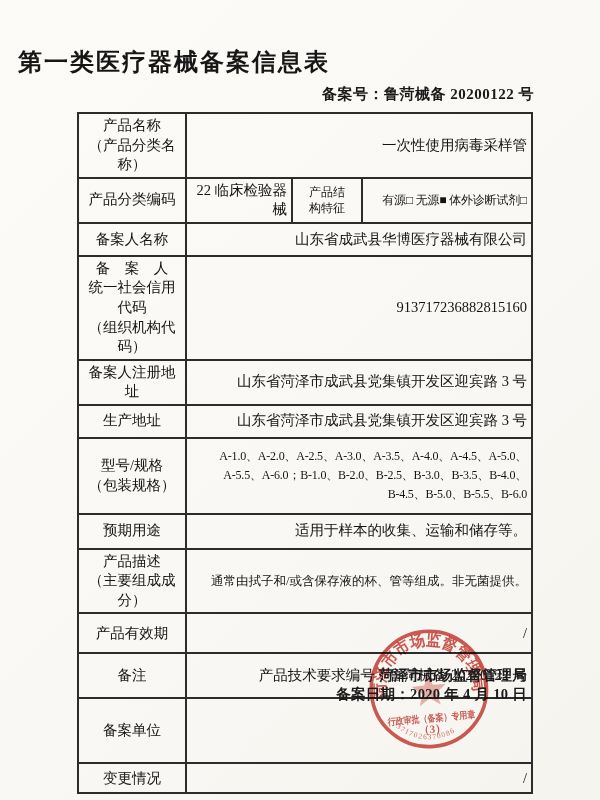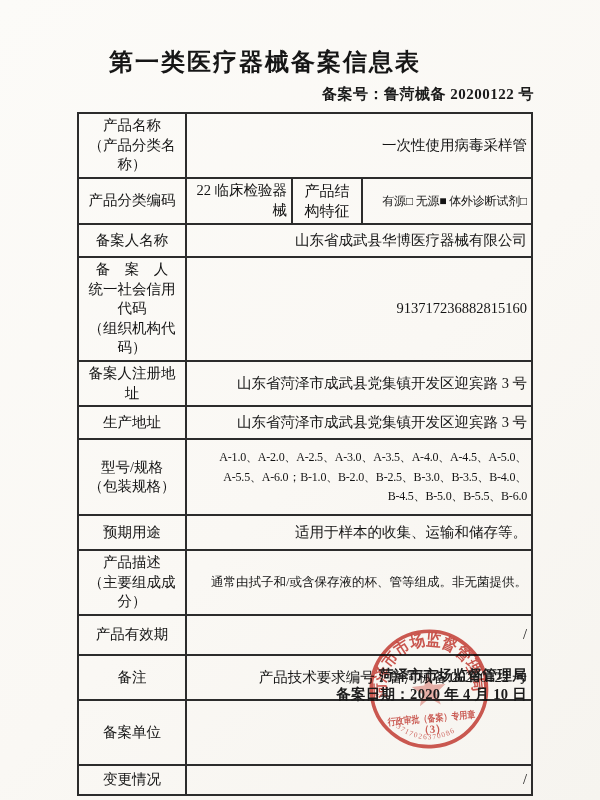--- a/index.html
+++ b/index.html
@@ -8,21 +8,21 @@
     background:#d8d5d0;
     font-family:"Liberation Serif","DejaVu Serif",serif;
   }
   .page{
     position:relative;width:600px;height:800px;
     background:linear-gradient(135deg,#fcfbf8 0%,#faf8f4 55%,#f6f4ef 100%);
     color:#1c1c1c;
   }
   .page-title{
     position:absolute;top:46px;left:0;width:512px;
-    text-align:center;text-indent:18px;
+    text-indent:18px;
     font-family:"Liberation Sans","DejaVu Sans",sans-serif;
     font-size:24px;font-weight:700;letter-spacing:2px;color:#161616;
   }
   .record-no{
     position:absolute;top:85px;left:0;width:527px;
     text-align:right;font-size:15px;font-weight:700;color:#1a1a1a;
     letter-spacing:.5px;
     margin-left:7px;
   }
   table.reg{
@@ -32,21 +32,21 @@
   table.reg td{
     border:2px solid #2c2c2c;vertical-align:middle;
     font-size:14.5px;color:#141414;line-height:1.35;
     padding:2px 4px;overflow:hidden;
   }
   td.lbl{text-align:center;white-space:pre-line;font-weight:500;}
   td.val{text-align:right;padding:2px 6px 2px 11px;white-space:pre-line;}
   td.val.models{font-size:12px;line-height:1.6;letter-spacing:-.2px;}
   td.val.desc{font-size:12.5px;white-space:nowrap;}
   td.val.feat{font-size:12px;white-space:nowrap;padding-left:12px;letter-spacing:-.2px;}
-  td.lbl.feat-l{font-size:15px;}
+  td.lbl.feat-l{font-size:12px;}
   .authority{
     position:absolute;left:300px;top:666px;width:227px;z-index:6;
     text-align:right;font-size:14.5px;line-height:19px;font-weight:600;
     color:#1b1b1b;letter-spacing:.3px;
   }
   .stamp{
     position:absolute;left:366px;top:624px;width:126px;height:132px;z-index:5;
     transform:rotate(-5deg);mix-blend-mode:multiply;opacity:.88;
   }
   .stamp text{font-family:"Liberation Serif","DejaVu Serif",serif;}

